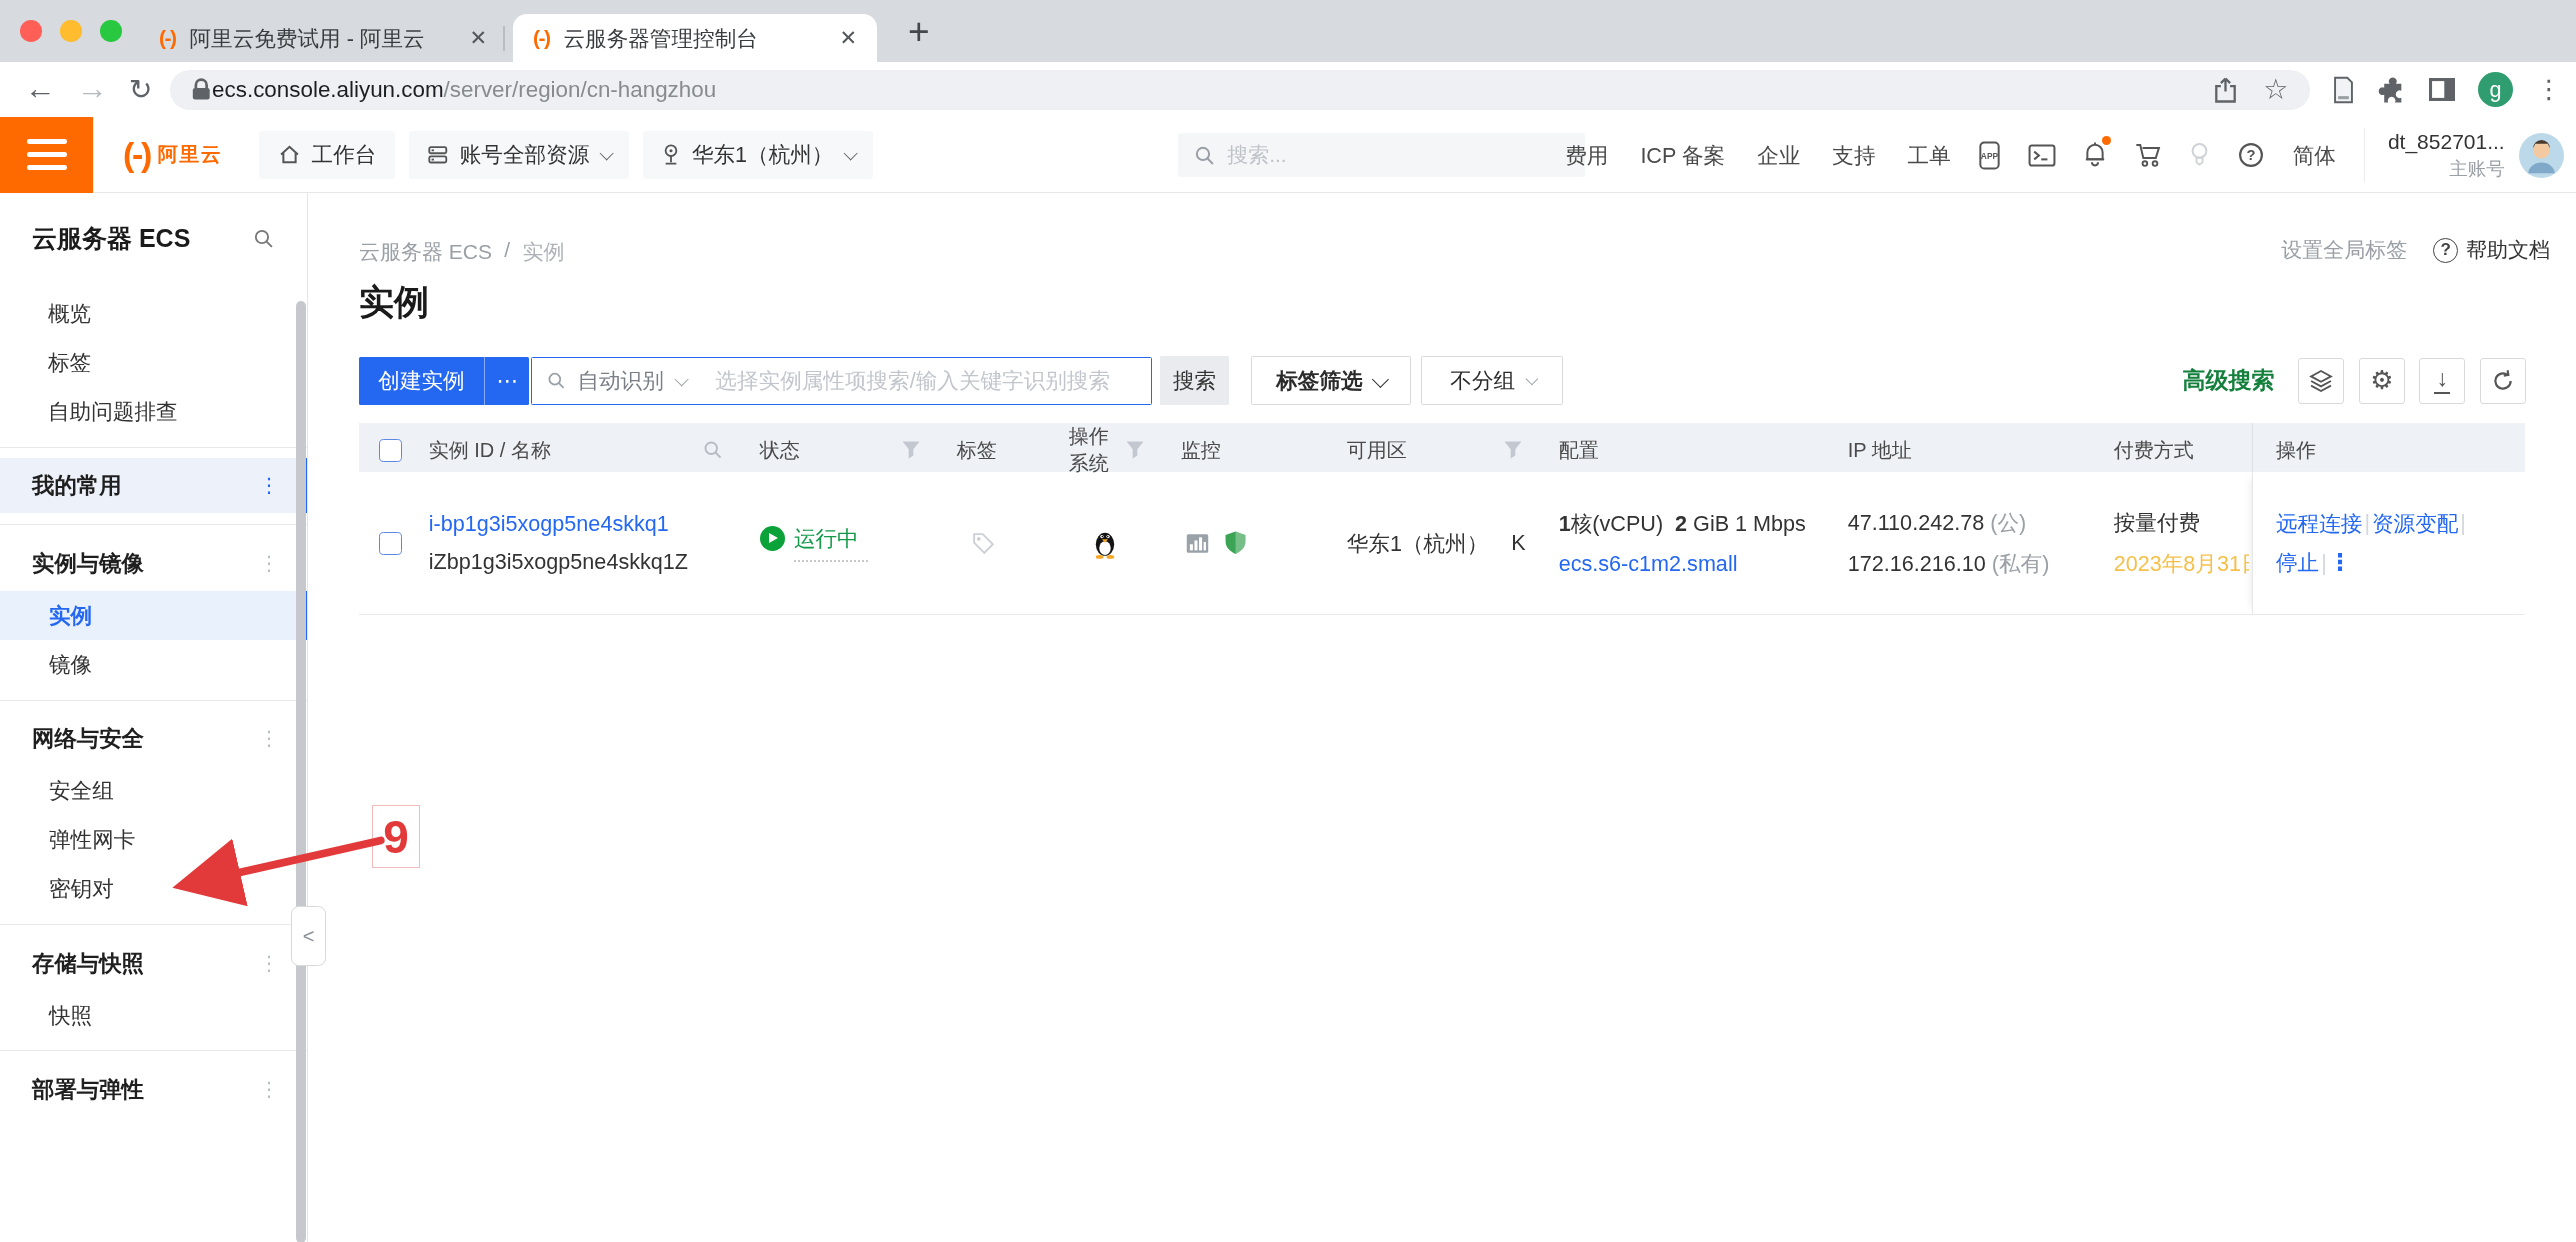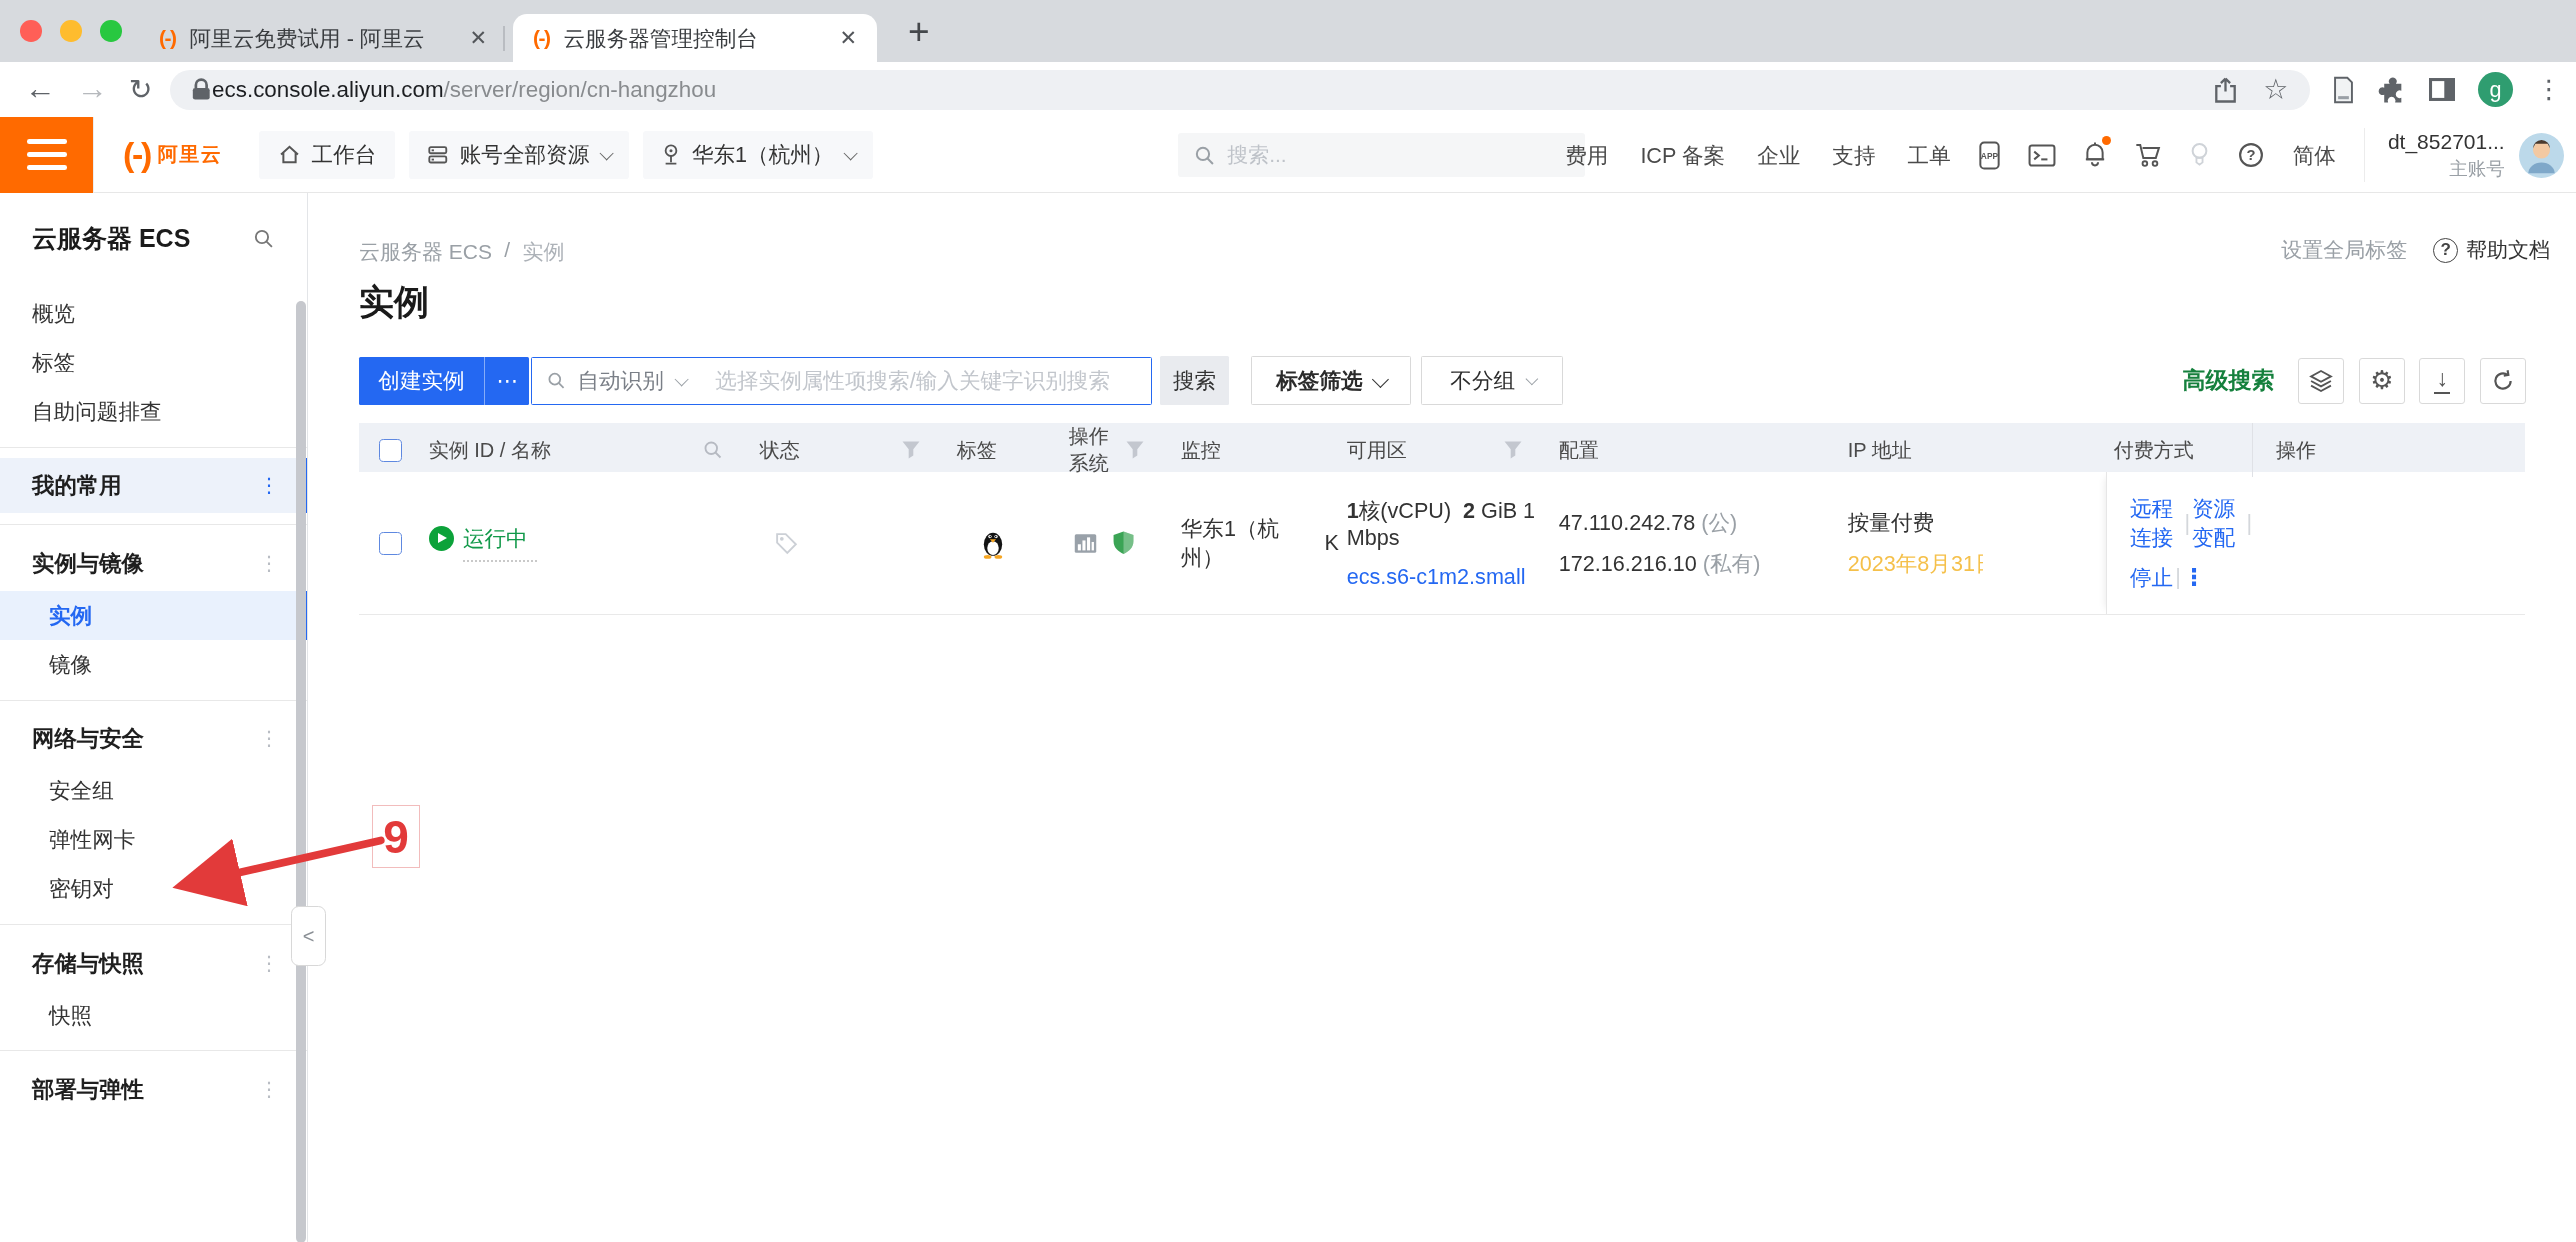--- a/index.html
+++ b/index.html
@@ -61,21 +61,21 @@
   .urole { font-size:18.5px; color:#9aa0a6; }
   .aliavatar { margin-left:14px; }
   .badgedot { position:absolute; right:-3.1px; top:-4.6px; width:9.2px; height:9.2px; background:#ff6a00; border-radius:50%; }
 
   
   .bodyrow { position:absolute; left:0; top:193px; right:0; bottom:0; background:#fff; }
   aside { position:absolute; left:0; top:0; width:308px; bottom:0; background:#fff; border-right:0.8px solid #e3e5e8; overflow:hidden; }
   .side-title { margin:28px 32px 0 32px; font-size:25px; font-weight:bold; color:#1b1b1b; line-height:34px; position:relative; }
   .side-search { position:absolute; right:0; top:6.2px; }
   .side-list { margin-top:34px; }
-  .s-item { height:49px; line-height:49px; padding-left:32px; font-size:21.6px; color:#333; position:relative; }
+  .s-item { height:49px; line-height:49px; padding-left:48px; font-size:21.6px; color:#333; position:relative; }
   .s-sub { padding-left:49px; }
   .s-sep { height:0.8px; background:#e8e8e8; margin:10.8px 0; }
   .s-section { height:55px; line-height:55px; padding-left:32px; font-size:22.4px; font-weight:bold; color:#1f1f1f; position:relative; }
   .s-dots { position:absolute; right:28px; top:0; color:#b9bdc4; font-size:20px; font-weight:normal; letter-spacing:0; }
   .s-fav { background:#edf2fa; }
   .s-fav .s-dots { color:#2468f2; }
   .s-fav::after, .s-sel::after { content:""; position:absolute; right:0; top:0; bottom:0; width:5.4px; background:#2468f2; }
   .s-sel { background:#e9f1fd; color:#2468f2; font-weight:bold; }
   .side-scroll { position:absolute; right:0.8px; top:108px; bottom:0; width:10px; background:#c6c8cd; border-radius:5.4px; }
   .collapse { position:absolute; left:291px; top:713px; width:35px; height:60px; background:#fff; border:0.8px solid #d8d8d8; border-radius:7.7px; color:#8a8f95; font-size:20px; display:flex; align-items:center; justify-content:center; z-index:5; }
@@ -479,20 +479,24 @@
             </div>
           <div class="opcell">
               <span>操作</span>
             </div>
         </div>
 
         <div class="trow tdata">
           <div class="cb-cell">
               <span class="cbx"></span>
             </div>
+          <div class="twoline">
+            <span class="idlink">i-bp1g3i5xogp5ne4skkq1</span>
+            <span class="instname">iZbp1g3i5xogp5ne4skkq1Z</span>
+          </div>
           <div>
             <span class="statwrap">
               <span class="statline">
                 <span class="playc">
                     <i></i>
                   </span>
                 <span class="stattext">运行中</span>
               </span>
               <span class="statdots"></span>
             </span>

